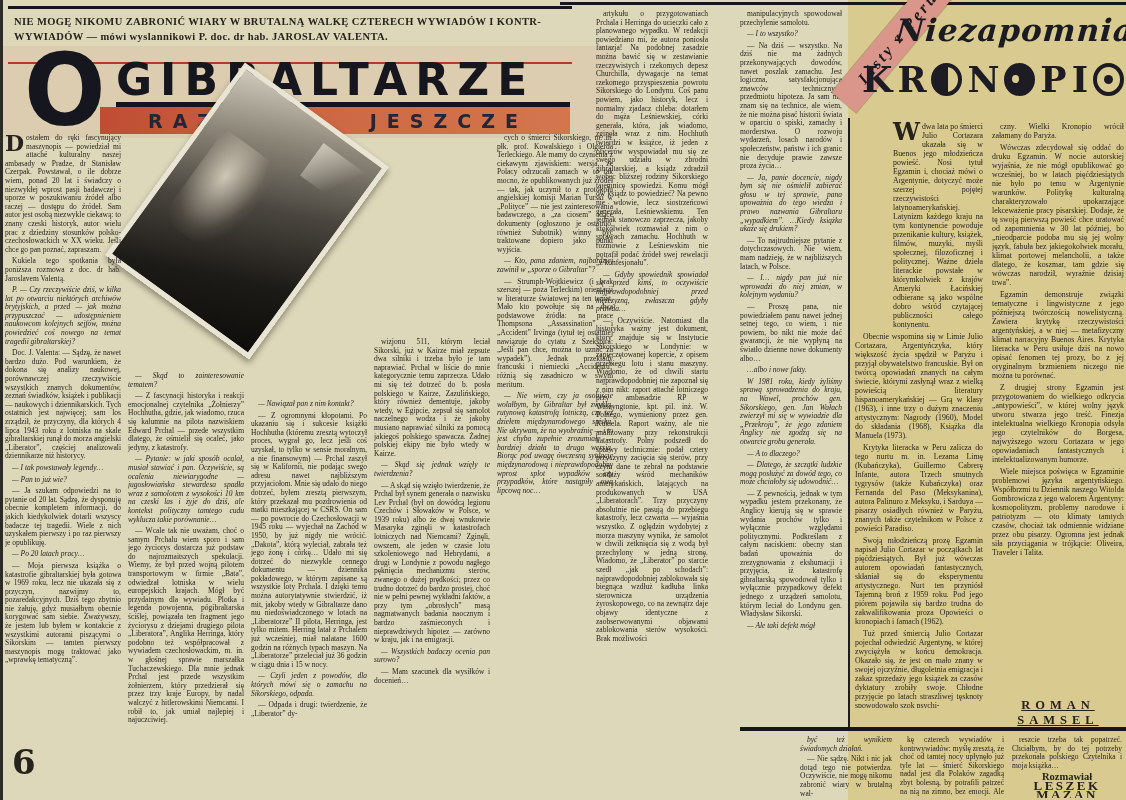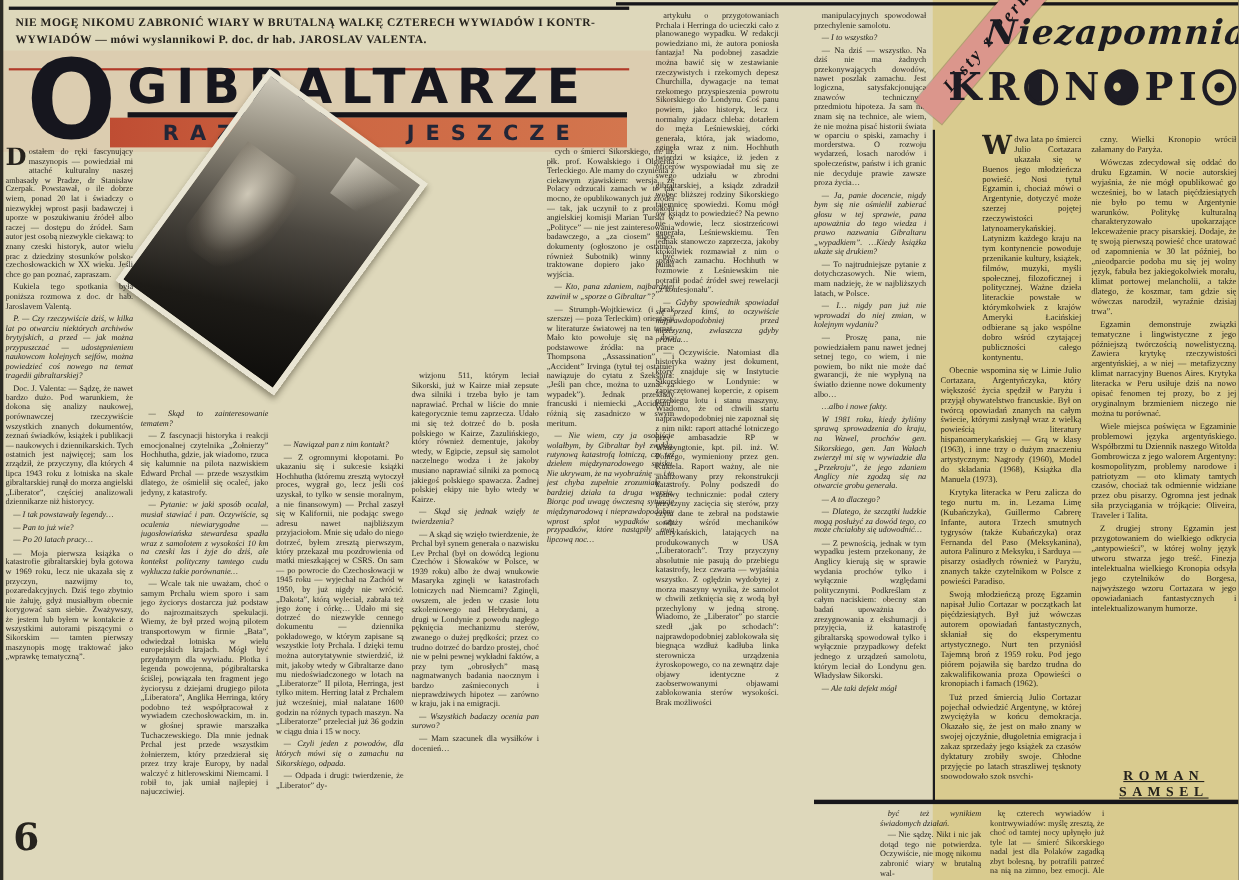--- a/index.html
+++ b/index.html
@@ -103,20 +103,21 @@
 
   <div class="abs photo"></div>
 
   <div class="col" style="left:5px;top:134px;height:606px;">
       <p class="dc">Dostałem do ręki fascynujący maszynopis — powiedział mi attaché kulturalny naszej ambasady w Pradze, dr Stanisław Czerpak. Powstawał, o ile dobrze wiem, ponad 20 lat i świadczy o niezwykłej wprost pasji badawczej i uporze w poszukiwaniu źródeł albo raczej — dostępu do źródeł. Sam autor jest osobą niezwykle ciekawą: to znany czeski historyk, autor wielu prac z dziedziny stosunków polsko-czechosłowackich w XX wieku. Jeśli chce go pan poznać, zapraszam.</p>
       <p>Kukiela tego spotkania była poniższa rozmowa z doc. dr hab. Jaroslavem Valentą.</p>
       <p class="q">P. — Czy rzeczywiście dziś, w kilka lat po otwarciu niektórych archiwów brytyjskich, a przed — jak można przypuszczać — udostępnieniem naukowcom kolejnych sejfów, można powiedzieć coś nowego na temat tragedii gibraltarskiej?</p>
       <p>Doc. J. Valenta: — Sądzę, że nawet bardzo dużo. Pod warunkiem, że dokona się analizy naukowej, porównawczej rzeczywiście wszystkich znanych dokumentów, zeznań świadków, książek i publikacji — naukowych i dziennikarskich. Tych ostatnich jest najwięcej; sam los zrządził, że przyczyny, dla których 4 lipca 1943 roku z lotniska na skale gibraltarskiej runął do morza angielski „Liberator”, częściej analizowali dziennikarze niż historycy.</p>
       <p class="q">— I tak powstawały legendy…</p>
       <p class="q">— Pan to już wie?</p>
+      <p>— Ja szukam odpowiedzi na to pytanie od 20 lat. Sądzę, że dysponuję obecnie kompletem informacji, do jakich kiedykolwiek dotarli wszyscy badacze tej tragedii. Wiele z nich uzyskałem pierwszy i po raz pierwszy je opublikuję.</p>
       <p class="q">— Po 20 latach pracy…</p>
       <p>— Moja pierwsza książka o katastrofie gibraltarskiej była gotowa w 1969 roku, lecz nie ukazała się z przyczyn, nazwijmy to, pozaredakcyjnych. Dziś tego zbytnio nie żałuję, gdyż musiałbym obecnie korygować sam siebie. Zważywszy, że jestem lub byłem w kontakcie z wszystkimi autorami piszącymi o Sikorskim — tamten pierwszy maszynopis mogę traktować jako „wprawkę tematyczną”.</p>
     </div>
   <div class="col" style="left:128px;top:372px;height:424px;">
       <p class="q">— Skąd to zainteresowanie tematem?</p>
       <p>— Z fascynacji historyka i reakcji emocjonalnej czytelnika „Żołnierzy” Hochhutha, gdzie, jak wiadomo, rzuca się kalumnie na pilota nazwiskiem Edward Prchal — przede wszystkim dlatego, że ośmielił się ocaleć, jako jedyny, z katastrofy.</p>
       <p class="q">— Pytanie: w jaki sposób ocalał, musiał stawiać i pan. Oczywiście, są ocalenia niewiarygodne — jugosłowiańska stewardesa spadła wraz z samolotem z wysokości 10 km na czeski las i żyje do dziś, ale kontekst polityczny tamtego cudu wyklucza takie porównanie…</p>
       <p>— Wcale tak nie uważam, choć o samym Prchalu wiem sporo i sam jego życiorys dostarcza już podstaw do najrozmaitszych spekulacji. Wiemy, że był przed wojną pilotem transportowym w firmie „Bata”, odwiedzał lotniska w wielu europejskich krajach. Mógł być przydatnym dla wywiadu. Plotka i legenda powojenna, pógibraltarska ściślej, powiązała ten fragment jego życiorysu z dziejami drugiego pilota „Liberatora”, Anglika Herringa, który podobno też współpracował z wywiadem czechosłowackim, m. in. w głośnej sprawie marszałka Tuchaczewskiego. Dla mnie jednak Prchal jest przede wszystkim żołnierzem, który przedzierał się przez trzy kraje Europy, by nadal walczyć z hitlerowskimi Niemcami. I robił to, jak umiał najlepiej i najuczciwiej.</p>
     </div>
   <div class="col" style="left:251px;top:400px;height:396px;">
@@ -179,26 +180,33 @@
       <p class="dc">W dwa lata po śmierci Julio Cortazara ukazała się w Buenos jego młodzieńcza powieść. Nosi tytuł Egzamin i, chociaż mówi o Argentynie, dotyczyć może szerzej pojętej rzeczywistości latynoamerykańskiej. Latynizm każdego kraju na tym kontynencie powoduje przenikanie kultury, książek, filmów, muzyki, myśli społecznej, filozoficznej i politycznej. Ważne dzieła literackie powstałe w którymkolwiek z krajów Ameryki Łacińskiej odbierane są jako wspólne dobro wśród czytającej publiczności całego kontynentu.</p>
       <p>Obecnie wspomina się w Limie Julio Cortazara, Argentyńczyka, który większość życia spędził w Paryżu i przyjął obywatelstwo francuskie. Był on twórcą opowiadań znanych na całym świecie, którymi zasłynął wraz z wielką powieścią literatury hispanoamerykańskiej — Grą w klasy (1963), i inne trzy o dużym znaczeniu artystycznym: Nagrody (1960), Model do składania (1968), Książka dla Manuela (1973).</p>
       <p>Krytyka literacka w Peru zalicza do tego nurtu m. in. Lezama Limę (Kubańczyka), Guillermo Cabrerę Infante, autora Trzech smutnych tygrysów (także Kubańczyka) oraz Fernanda del Paso (Meksykanina), autora Palinuro z Meksyku, i Sarduya — pisarzy osiadłych również w Paryżu, znanych także czytelnikom w Polsce z powieści Paradiso.</p>
       <p>Swoją młodzieńczą prozę Egzamin napisał Julio Cortazar w początkach lat pięćdziesiątych. Był już wówczas autorem opowiadań fantastycznych, skłaniał się do eksperymentu artystycznego. Nurt ten przyniósł Tajemną broń z 1959 roku. Pod jego piórem pojawiła się bardzo trudna do zakwalifikowania proza Opowieści o kronopiach i famach (1962).</p>
       <p>Tuż przed śmiercią Julio Cortazar pojechał odwiedzić Argentynę, w której zwyciężyła w końcu demokracja. Okazało się, że jest on mało znany w swojej ojczyźnie, długoletnia emigracja i zakaz sprzedaży jego książek za czasów dyktatury zrobiły swoje. Chłodne przyjęcie po latach straszliwej tęsknoty spowodowało szok psychi-</p>
     </div>
   <div class="rcol" style="left:992px;top:122px;height:572px;width:132px;">
       <p>czny. Wielki Kronopio wrócił załamany do Paryża.</p>
       <p>Wówczas zdecydował się oddać do druku Egzamin. W nocie autorskiej wyjaśnia, że nie mógł opublikować go wcześniej, bo w latach pięćdziesiątych nie było po temu w Argentynie warunków. Politykę kulturalną charakteryzowało upokarzające lekceważenie pracy pisarskiej. Dodaje, że tę swoją pierwszą powieść chce uratować od zapomnienia w 30 lat później, bo „nieodparcie podoba mu się jej wolny język, fabuła bez jakiegokolwiek morału, klimat portowej melancholii, a także dlatego, że koszmar, tam gdzie się wówczas narodził, wyraźnie dzisiaj trwa”.</p>
       <p>Egzamin demonstruje związki tematyczne i lingwistyczne z jego późniejszą twórczością nowelistyczną. Zawiera krytykę rzeczywistości argentyńskiej, a w niej — metafizyczny klimat narracyjny Buenos Aires. Krytyka literacka w Peru usiłuje dziś na nowo opisać fenomen tej prozy, bo z jej oryginalnym brzmieniem niczego nie można tu porównać.</p>
+      <p>Z drugiej strony Egzamin jest przygotowaniem do wielkiego odkrycia „antypowieści”, w której wolny język utworu stwarza jego treść. Finezja intelektualna wielkiego Kronopia odsyła jego czytelników do Borgesa, najwyższego wzoru Cortazara w jego opowiadaniach fantastycznych i intelektualizowanym humorze.</p>
       <p>Wiele miejsca poświęca w Egzaminie problemowi języka argentyńskiego. Współbrzmi tu Dziennik naszego Witolda Gombrowicza z jego walorem Argentyny: kosmopolityzm, problemy narodowe i patriotyzm — oto klimaty tamtych czasów, chociaż tak odmiennie widziane przez obu pisarzy. Ogromna jest jednak siła przyciągania w trójkącie: Oliveira, Traveler i Talita.</p>
-      <p>Z drugiej strony Egzamin jest przygotowaniem do wielkiego odkrycia „antypowieści”, w której wolny język utworu stwarza jego treść. Finezja intelektualna wielkiego Kronopia odsyła jego czytelników do Borgesa, najwyższego wzoru Cortazara w jego opowiadaniach fantastycznych i intelektualizowanym humorze.</p>
     </div>
   <div class="abs byline-right">ROMAN SAMSEL</div>
 
   <div class="abs bottom-rule"></div>
   <div class="strip" style="left:800px;width:92px;">
       <p class="q">być też wynikiem świadomych działań.</p>
       <p>— Nie sądzę. Nikt i nic jak dotąd tego nie potwierdza. Oczywiście, nie mogę nikomu zabronić wiary w brutalną wal-</p>
     </div>
   <div class="strip" style="left:900px;width:104px;">
       <p>kę czterech wywiadów i kontrwywiadów: myślę zresztą, że choć od tamtej nocy upłynęło już tyle lat — śmierć Sikorskiego nadal jest dla Polaków zagadką zbyt bolesną, by potrafili patrzeć na nią na zimno, bez emocji. Ale na-</p>
     </div>
+  <div class="strip" style="left:1012px;width:110px;">
+    <div>
+        <p>reszcie trzeba tak popatrzeć. Chciałbym, by do tej potrzeby przekonała polskiego Czytelnika i moja książka…</p>
+      </div>
+    <div class="interv-label">Rozmawiał</div>
+    <div class="interv-name">LESZEK MAZAN</div>
+  </div>
 </div>
 
 </body></html>

